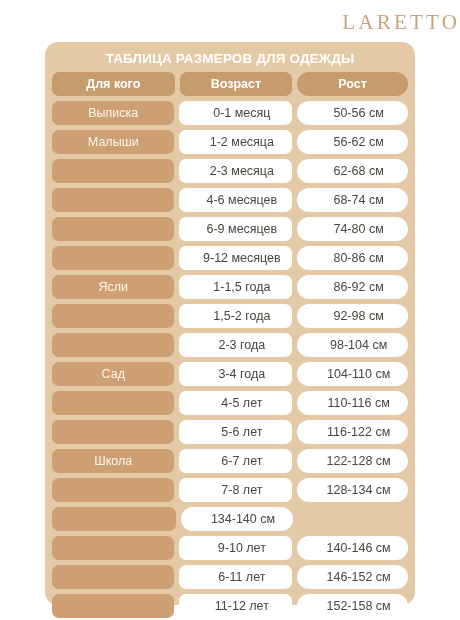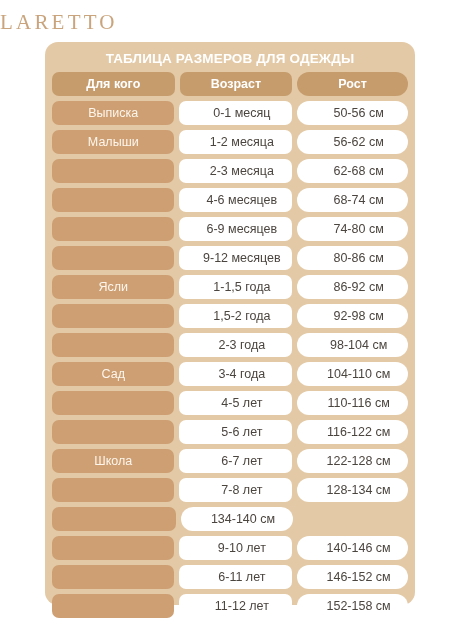--- a/index.html
+++ b/index.html
@@ -20,21 +20,21 @@
     height: 620px;
     background: #ffffff;
   }
 
   
   .brand {
     position: absolute;
     top: 9px;
     left: 0;
     width: 460px;
-    text-align: left;
+    text-align: right;
     font-family: "Liberation Serif", serif;
     font-size: 21px;
     letter-spacing: 3.2px;
     color: #c9a47c;
     font-weight: 400;
     line-height: 26px;
     white-space: nowrap;
   }
 
   

